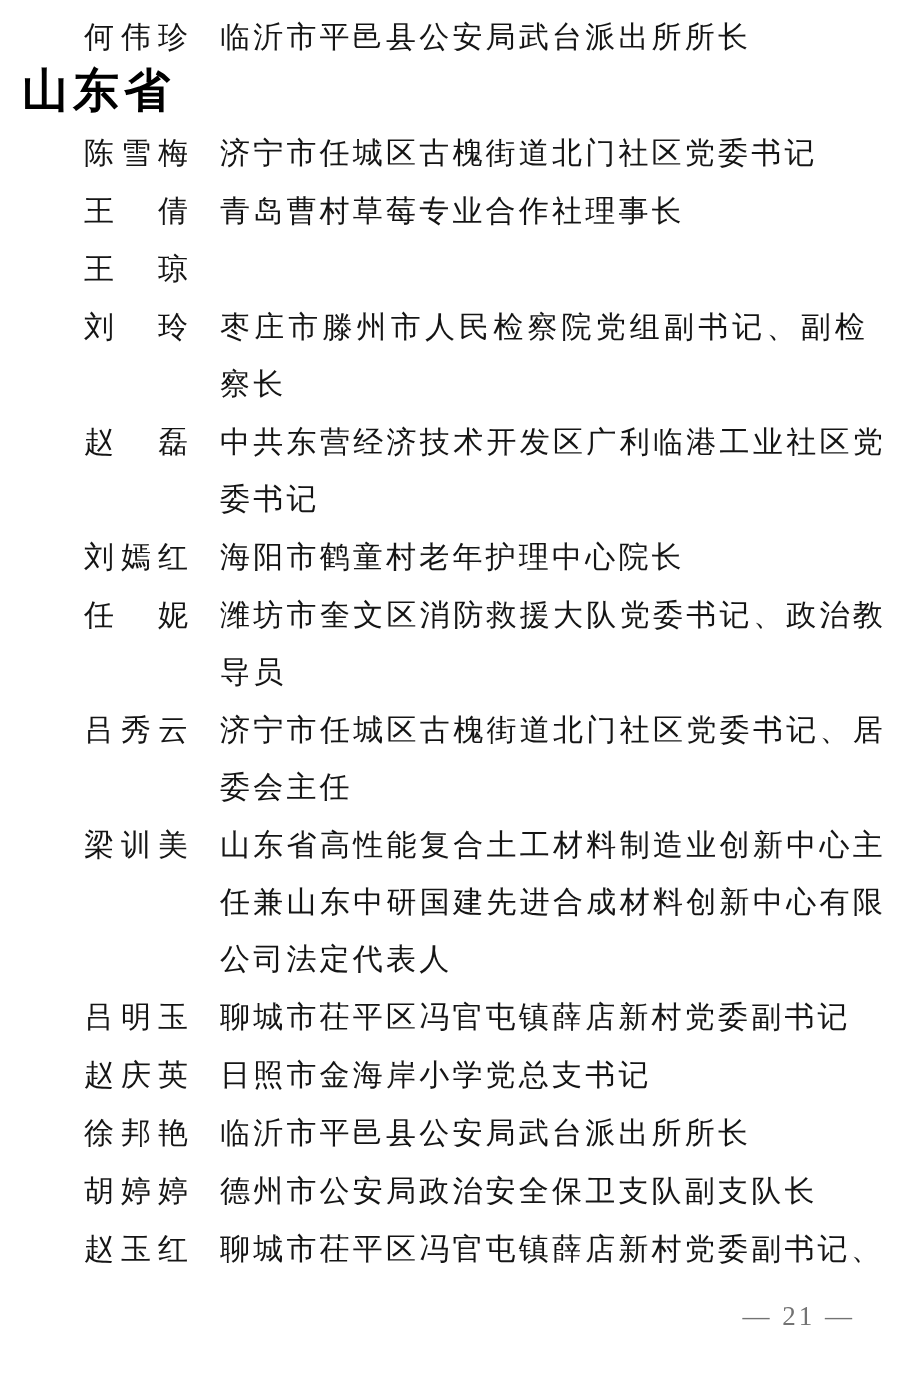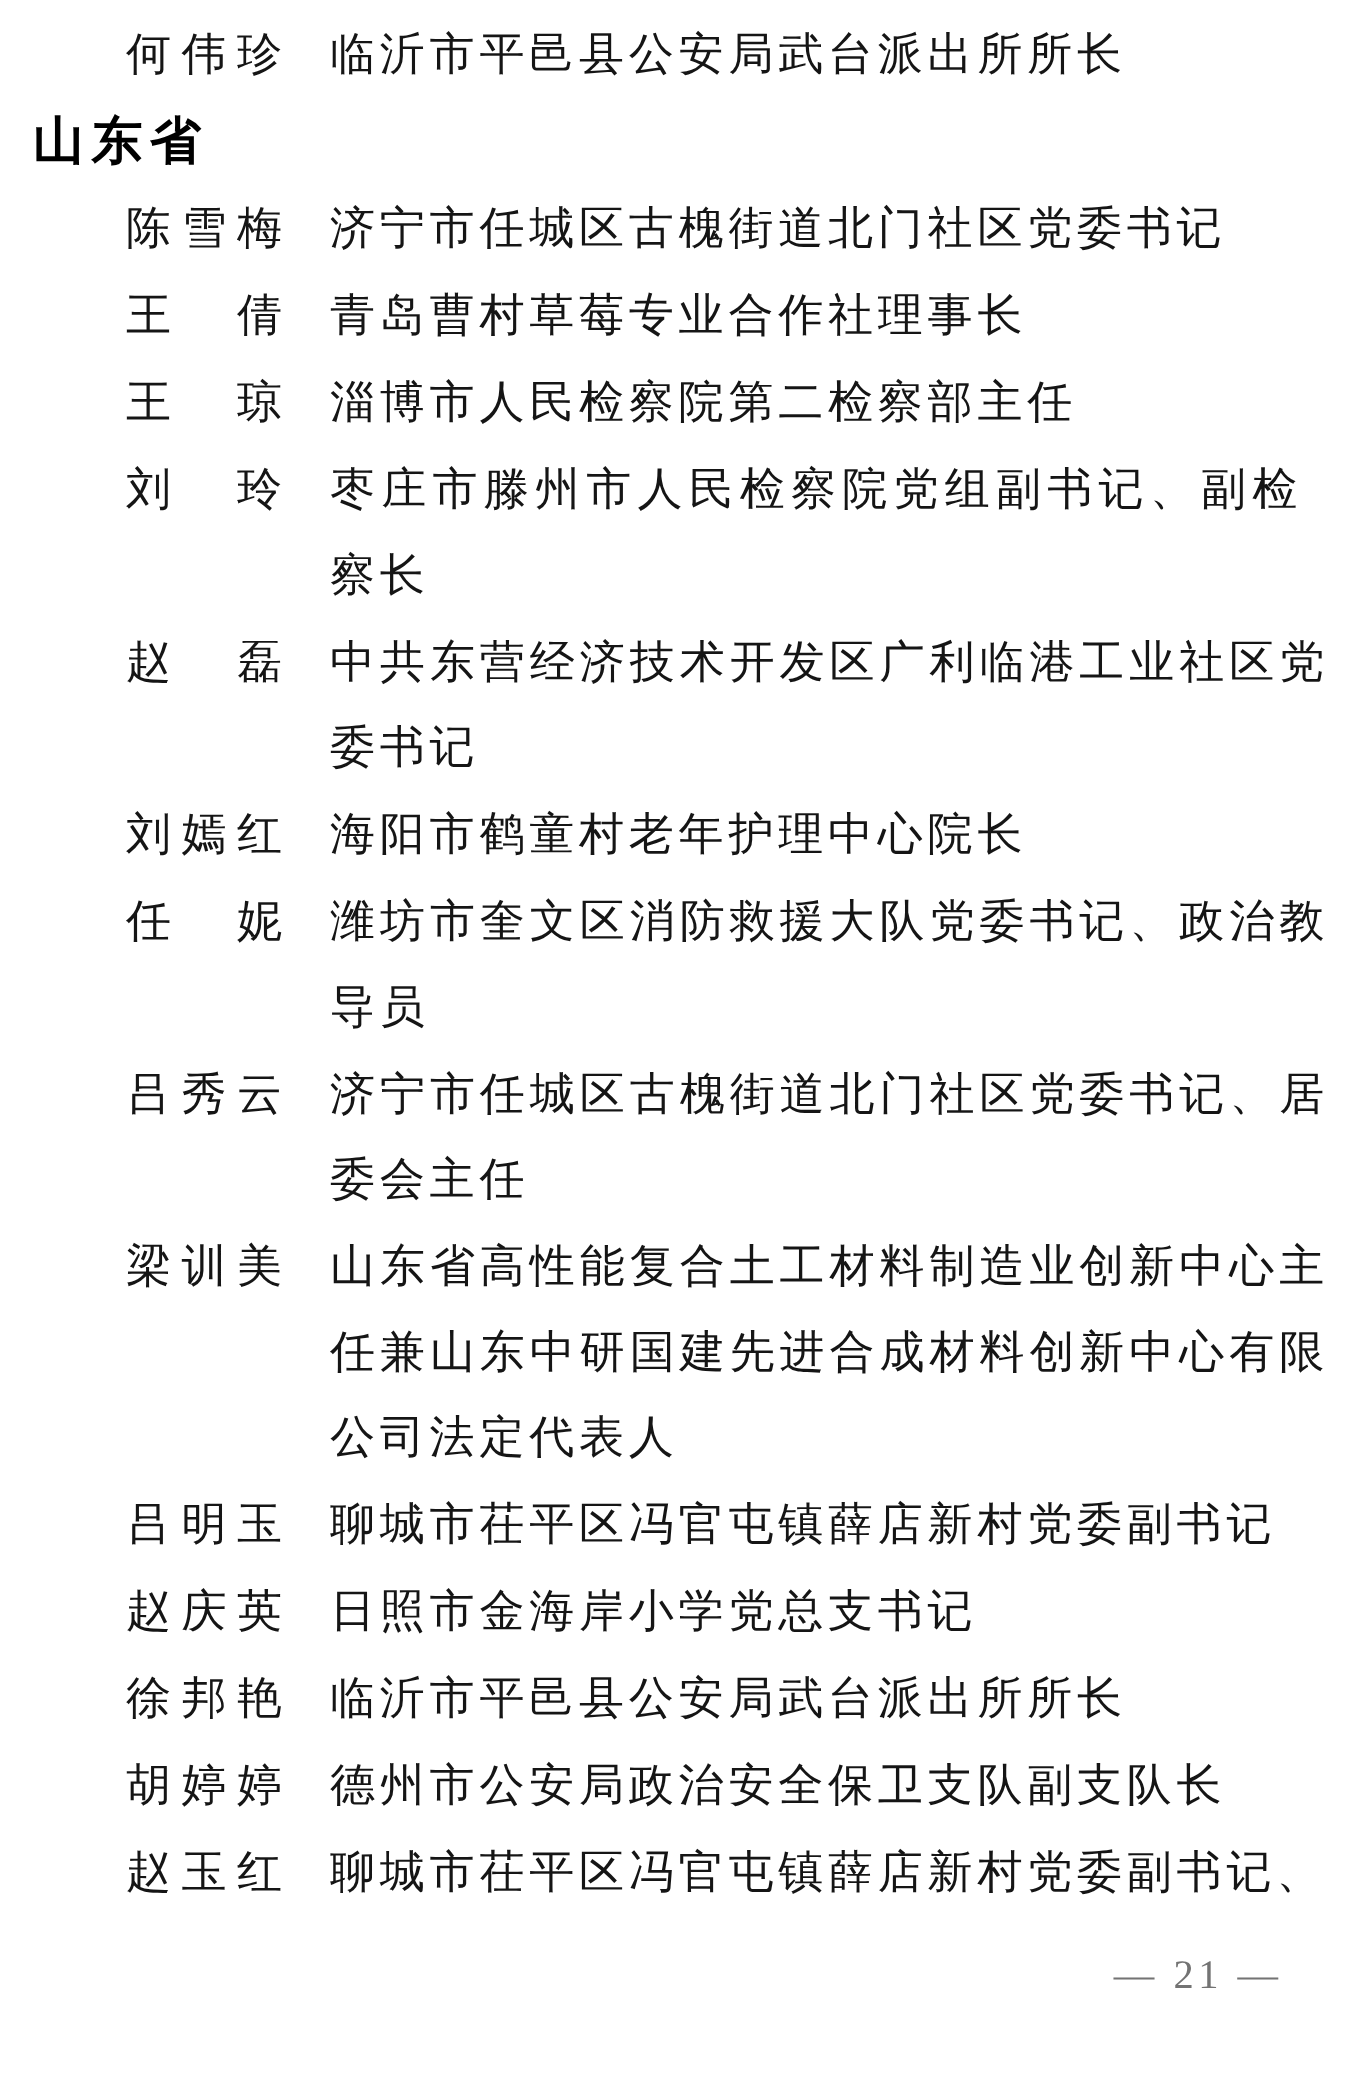--- a/index.html
+++ b/index.html
@@ -39,23 +39,23 @@
     width: 666px;
     text-align: justify;
     text-justify: inter-character;
     letter-spacing: 3.2px;
   }
   .entry.narrow .entry-pos {
     width: 648px;
     margin-left: 32px;
   }
   .province {
-    font-family: Liberation Sans, sans-serif;
+    font-family: Liberation Mono, monospace;
     font-weight: bold;
-    font-size: 34px;
+    font-size: 46px;
     line-height: 57px;
     letter-spacing: 5px;
     margin: 0 0 1px 22px;
     color: #000000;
   }
   .pagenum {
     position: absolute;
     right: 45px;
     bottom: 60px;
     font-size: 27px;
@@ -93,21 +93,20 @@
           <span>王</span>
           <span>倩</span>
         </div>
       <div class="entry-pos">青岛曹村草莓专业合作社理事长</div>
     </div>
     <div class="entry">
       <div class="entry-name name-field">
           <span>王</span>
           <span>琼</span>
         </div>
-      <div class="entry-pos">淄博市人民检察院第二检察部主任</div>
     </div>
     <div class="entry narrow">
       <div class="entry-name name-field">
           <span>刘</span>
           <span>玲</span>
         </div>
       <div class="entry-pos">枣庄市滕州市人民检察院党组副书记、副检察长</div>
     </div>
     <div class="entry">
       <div class="entry-name name-field">

